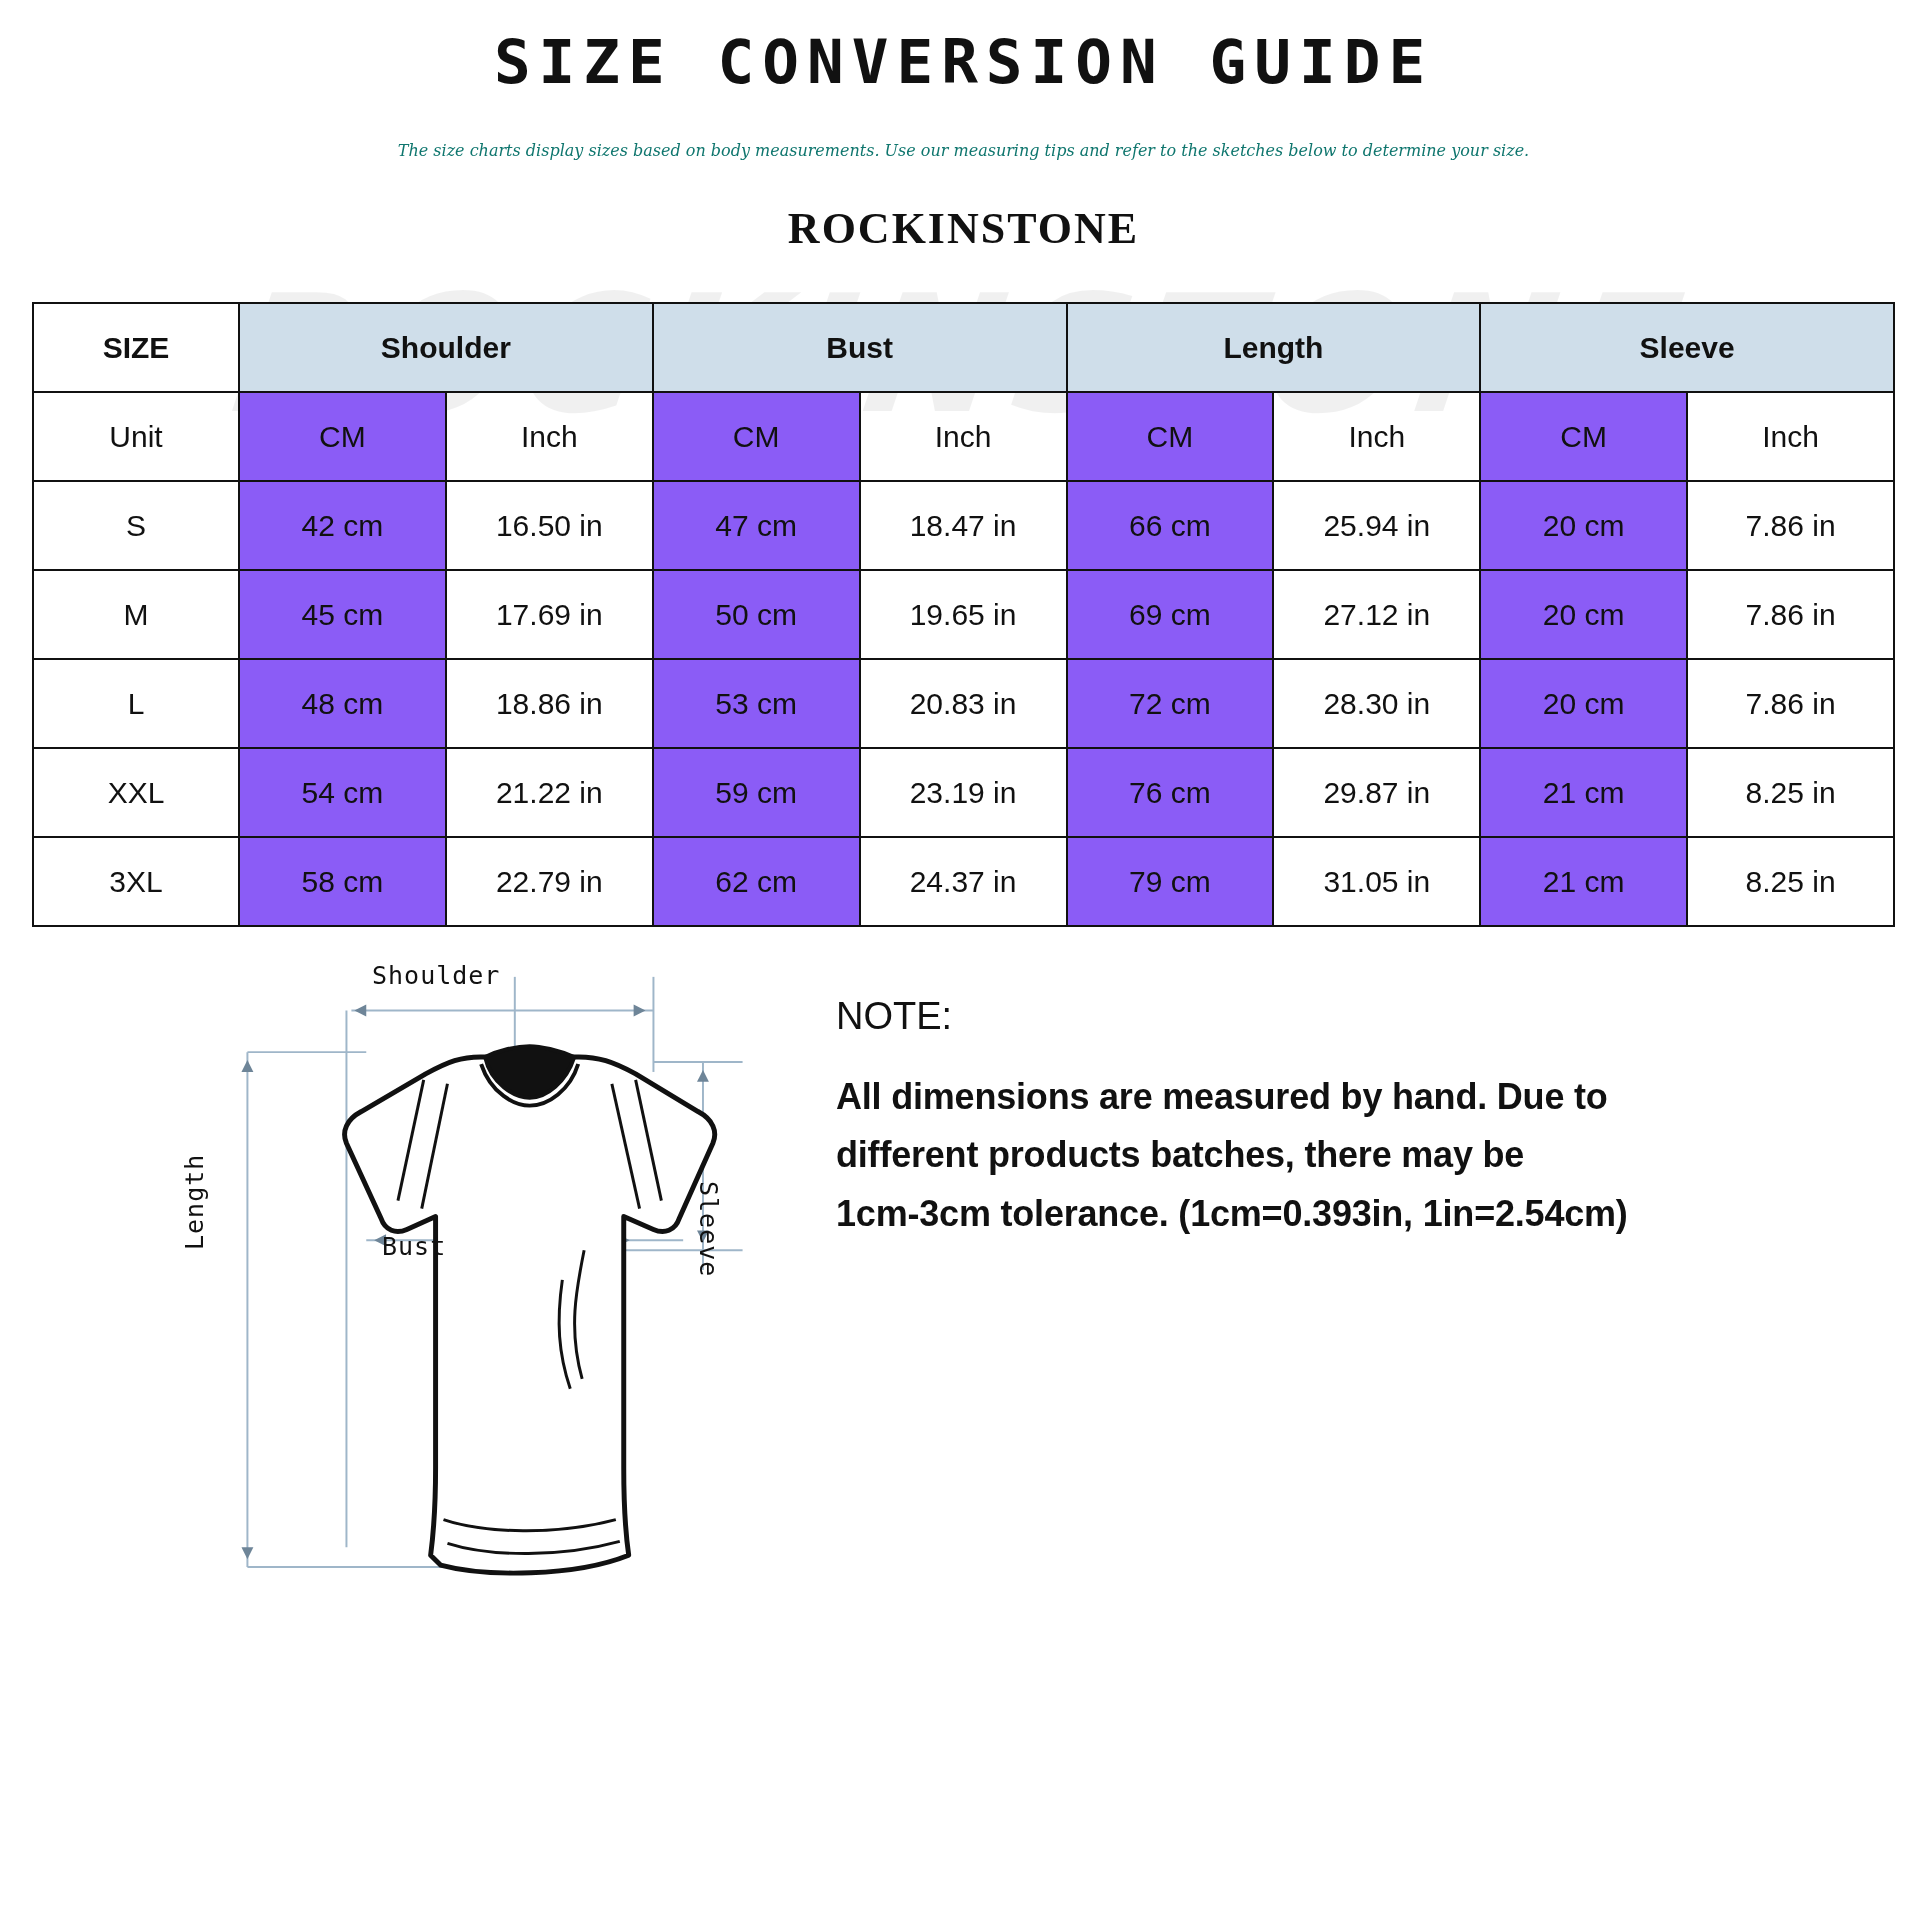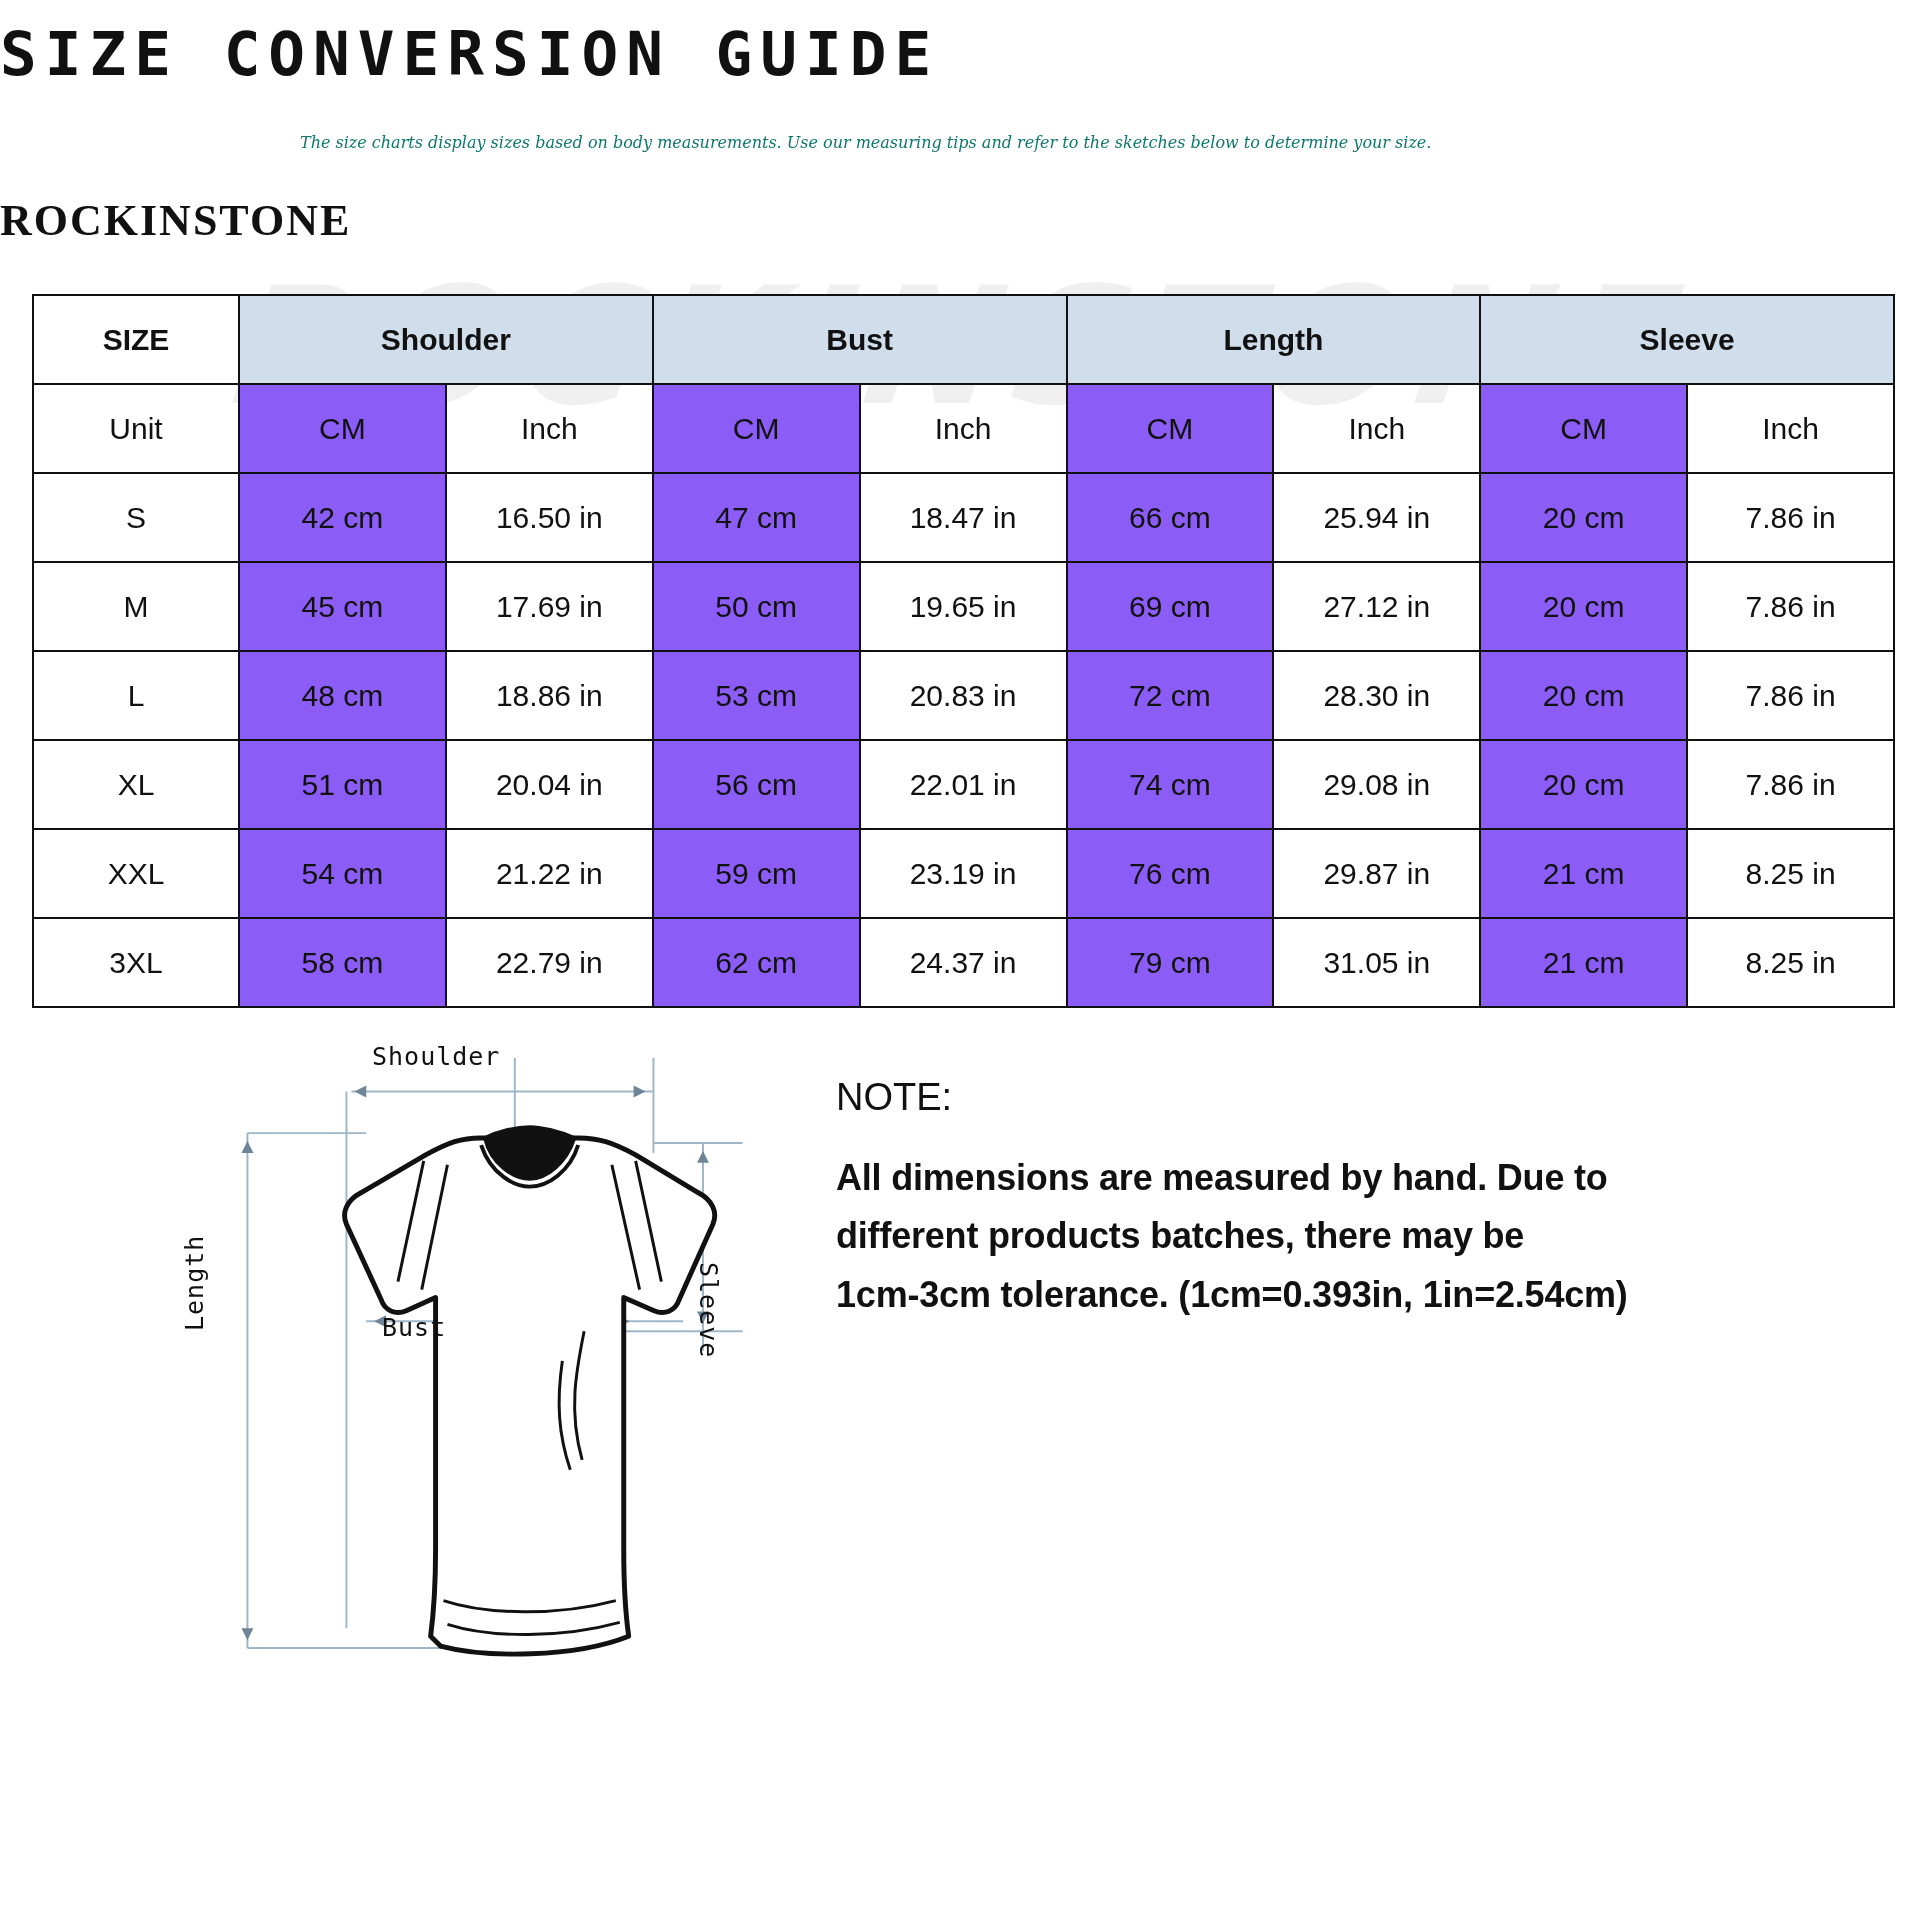--- a/index.html
+++ b/index.html
@@ -42,21 +42,22 @@
     pointer-events: none;
     user-select: none;
     z-index: 0;
   }
 
   
   .header {
     position: relative;
     z-index: 2;
     padding-top: 18px;
-    text-align: left;
+    text-align: center;
+    margin-top: 8px;
   }
   .main-title {
     font-family: "DejaVu Sans Mono", monospace;
     font-size: 61px;
     font-weight: 700;
     letter-spacing: 8px;
     margin: 0;
     color: #111;
   }
   .subtitle {
@@ -259,31 +260,20 @@
           <td>7.86 in</td>
         </tr>
         <tr>
           <td>L</td>
           <td class="shade">48 cm</td>
           <td>18.86 in</td>
           <td class="shade">53 cm</td>
           <td>20.83 in</td>
           <td class="shade">72 cm</td>
           <td>28.30 in</td>
-          <td class="shade">20 cm</td>
-          <td>7.86 in</td>
-        </tr>
-        <tr>
-          <td>XL</td>
-          <td class="shade">51 cm</td>
-          <td>20.04 in</td>
-          <td class="shade">56 cm</td>
-          <td>22.01 in</td>
-          <td class="shade">74 cm</td>
-          <td>29.08 in</td>
           <td class="shade">20 cm</td>
           <td>7.86 in</td>
         </tr>
         <tr>
           <td>XXL</td>
           <td class="shade">54 cm</td>
           <td>21.22 in</td>
           <td class="shade">59 cm</td>
           <td>23.19 in</td>
           <td class="shade">76 cm</td>

